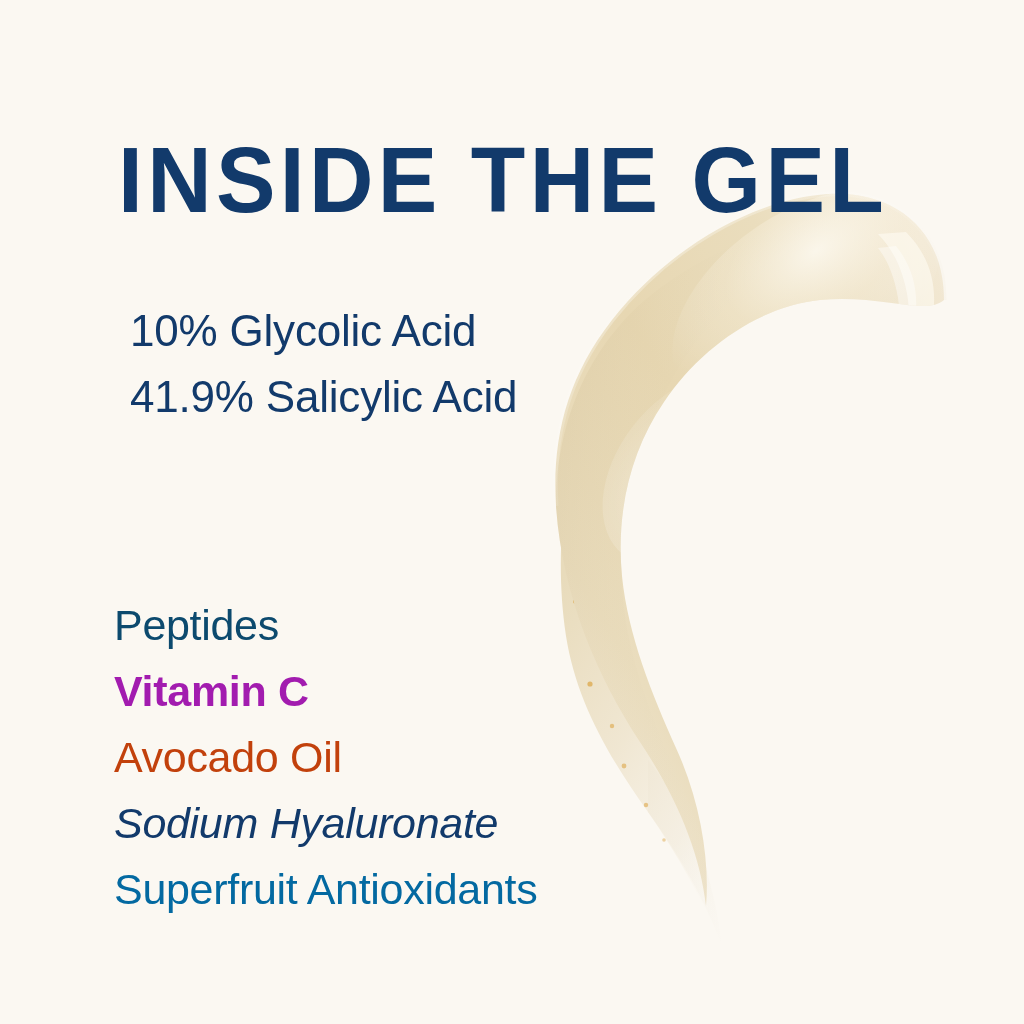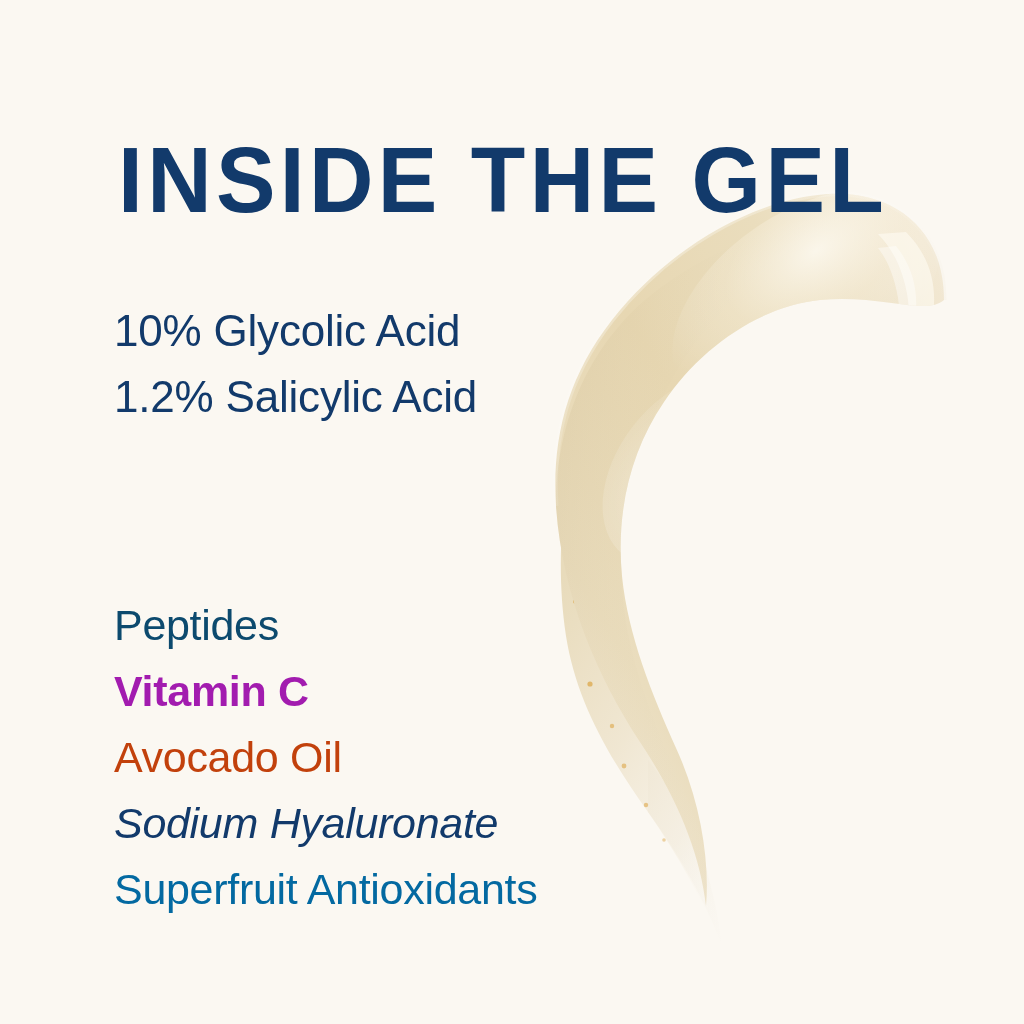--- a/index.html
+++ b/index.html
@@ -74,21 +74,21 @@
     font-weight: 700;
     letter-spacing: 0.6px;
     line-height: 1.12;
     color: #123A6B;
     margin: 0;
     white-space: nowrap;
   }
 
   .actives-list {
     list-style: none;
-    margin: 0;
+    margin: 16px;
     padding: 0;
     margin-top: 30px;
   }
   .actives-list li {
     font-family: "Liberation Sans", sans-serif;
     font-size: 44px;
     font-weight: 400;
     letter-spacing: -0.2px;
     line-height: 66px;
     color: #123A6B;
@@ -307,21 +307,21 @@
     </svg>
   </div>
 
   <div class="content">
 
     <h1 class="page-title" style="color: rgb(18, 58, 107);">INSIDE THE GEL</h1>
 
     <div class="section-actives">
       <ul class="actives-list">
         <li style="color: rgb(18, 58, 107);">10% Glycolic Acid</li>
-        <li style="color: rgb(18, 58, 107);">1.2% Salicylic Acid</li>
+        <li style="color: rgb(18, 58, 107);">41.9% Salicylic Acid</li>
       </ul>
     </div>
 
     <div class="section-supporting">
       <ul class="supporting-list">
         <li style="color: #0c4a6e;">Peptides</li>
         <li style="color: #a21caf; font-weight: bold;">Vitamin C</li>
         <li style="color: #c2410c;">Avocado Oil</li>
         <li style="color: rgb(18, 58, 107); font-style: italic;">Sodium Hyaluronate</li>
         <li style="color: #0369a1;">Superfruit Antioxidants</li>

